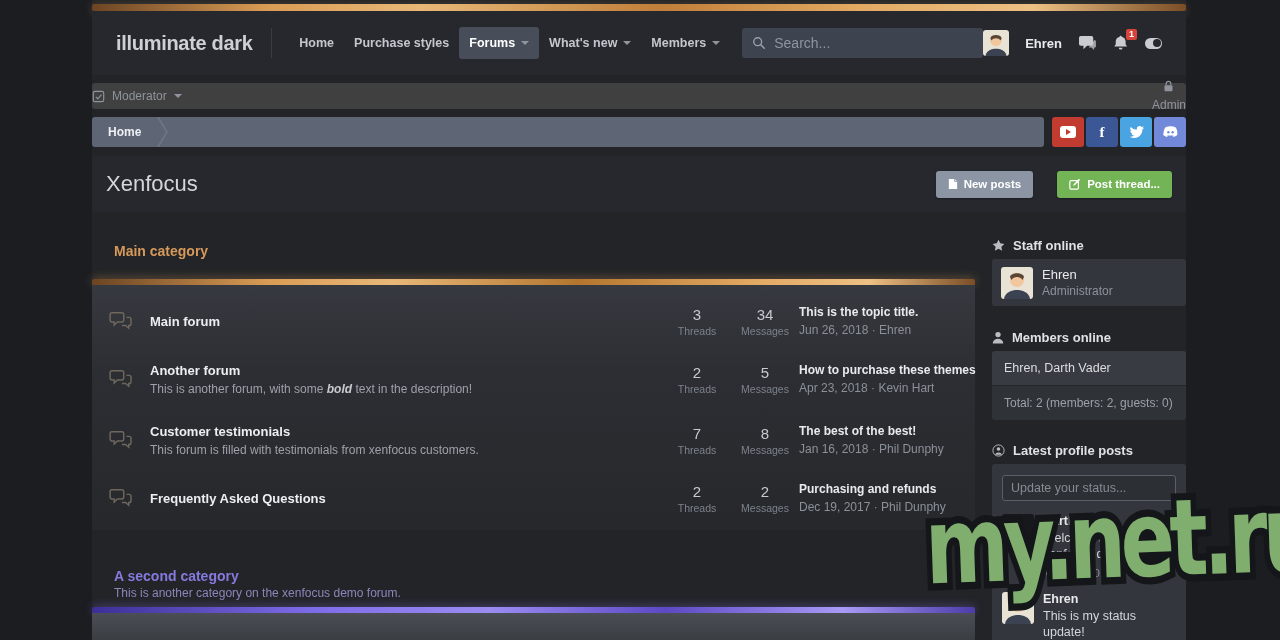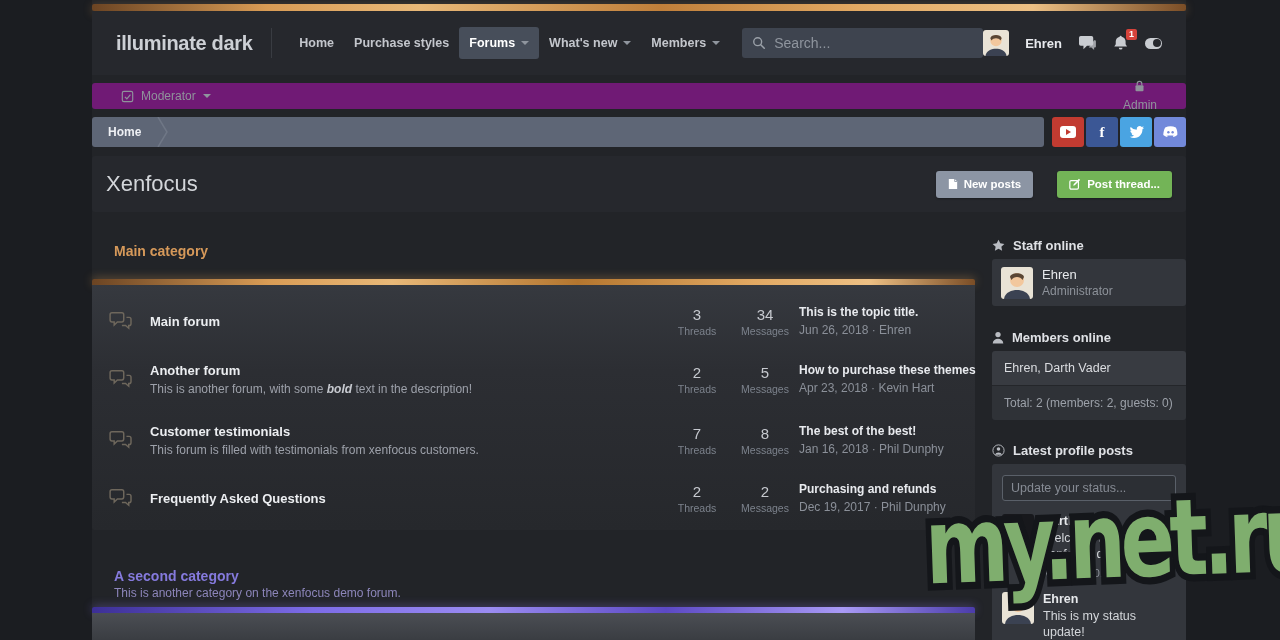--- a/index.html
+++ b/index.html
@@ -32,22 +32,22 @@
   .mini-avatar { width:26px; height:26px; border-radius:3px; overflow:hidden; flex:none; }
   .username { font-size:13px; font-weight:bold; color:#e8eaee; }
   .nav-ic { position:relative; color:#c6c9ce; display:flex; cursor:pointer; }
   .badge { position:absolute; top:-6px; right:-8px; background:#d6433b; color:#fff;
     font-size:9px; font-weight:bold; border-radius:2px; padding:1px 3px; line-height:1.1; }
   .toggle-pill { width:17px; height:11px; border-radius:6px; background:#c9ccd1; position:relative; }
   .toggle-pill::after { content:""; position:absolute; right:1.5px; top:1.5px; width:8px; height:8px;
     border-radius:50%; background:#26282d; }
 
   
-  .modbar { left:92px; top:83px; width:1094px; height:26px; background:#701a75; border-radius:3px;
-    display:flex; align-items:center; padding:0 29px; color:#8f939b; font-size:12px; gap:7px; }
+  .modbar { left:92px; top:83px; width:1094px; height:26px; background:#404040; border-radius:3px;
+    display:flex; align-items:center; padding:0 0; color:#8f939b; font-size:12px; gap:7px; }
   .modbar .right { margin-left:auto; display:flex; align-items:center; gap:6px;flex-direction:column; }
 
   
   .crumbbar { left:92px; top:117px; width:952px; height:30px; background:#5e6676; border-radius:3px;
     display:flex; align-items:center; }
   .crumb-home { font-size:12px; font-weight:bold; color:#eef0f4; padding:0 16px; cursor:pointer; }
   .social { left:1052px; top:117px; display:flex; gap:2px; }
   .sbtn { width:32px; height:30px; border-radius:3px; display:flex; align-items:center; justify-content:center; color:#fff; cursor:pointer; }
   .yt { background:#c23b31; } .fb { background:#3b5795; } .tw { background:#4aa4e2; } .dc { background:#7289da; }
   .fb span { font-size:15px; font-weight:bold; font-family:"Liberation Serif",serif; }

